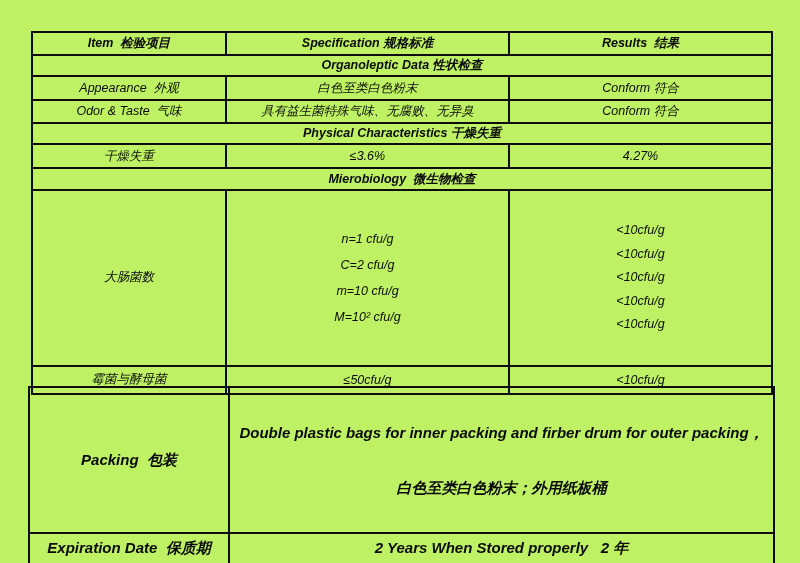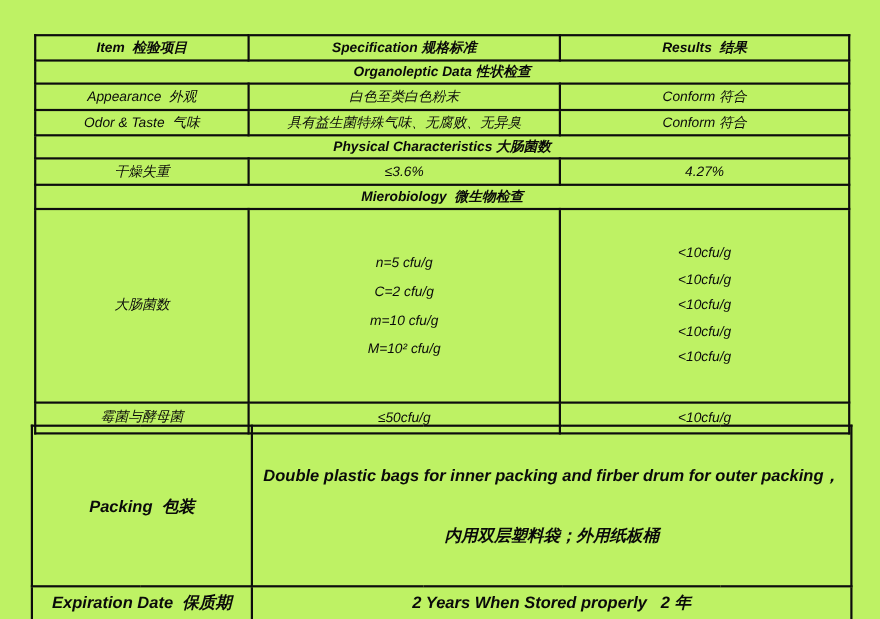--- a/index.html
+++ b/index.html
@@ -103,35 +103,35 @@
       <td>Appearance  外观</td>
       <td>白色至类白色粉末</td>
       <td>Conform 符合</td>
     </tr>
     <tr class="row-odor">
       <td>Odor &amp; Taste  气味</td>
       <td>具有益生菌特殊气味、无腐败、无异臭</td>
       <td>Conform 符合</td>
     </tr>
     <tr class="section-row row-section2">
-      <td colspan="3">Physical Characteristics 大肠菌数</td>
+      <td colspan="3">Physical Characteristics 干燥失重</td>
     </tr>
     <tr class="row-dry">
       <td>干燥失重</td>
       <td>≤3.6%</td>
       <td>4.27%</td>
     </tr>
     <tr class="section-row row-section3">
       <td colspan="3">Mierobiology  微生物检查</td>
     </tr>
     <tr class="row-coliform">
       <td>大肠菌数</td>
       <td>
         <div class="multiline">
-          <div class="line">n=5 cfu/g</div>
+          <div class="line">n=1 cfu/g</div>
           <div class="line">C=2 cfu/g</div>
           <div class="line">m=10 cfu/g</div>
           <div class="line">M=10² cfu/g</div>
         </div>
       </td>
       <td>
         <div class="multiline dense">
           <div class="line">&lt;10cfu/g</div>
           <div class="line">&lt;10cfu/g</div>
           <div class="line">&lt;10cfu/g</div>
@@ -155,21 +155,21 @@
       <col style="width:156px">
       <col style="width:126px">
       <col style="width:144px">
       <col style="width:119px">
     </colgroup>
     <tbody>
         <tr class="row-packing">
       <td colspan="2">Packing  包装</td>
       <td colspan="4" class="packing-cell">
         <div class="line">Double plastic bags for inner packing and firber drum for outer packing，</div>
-        <div class="line">内用双层塑料袋；外用纸板桶</div>
+        <div class="line">白色至类白色粉末；外用纸板桶</div>
       </td>
     </tr>
     <tr class="row-expiration">
       <td colspan="2">Expiration Date  保质期</td>
       <td colspan="4">2 Years When Stored properly   2 年</td>
     </tr>
     <tr class="row-signature">
       <td class="cjk-big">质  检</td>
       <td class="cjk-big">王鹏飞</td>
       <td class="cjk-big">校  正</td>

